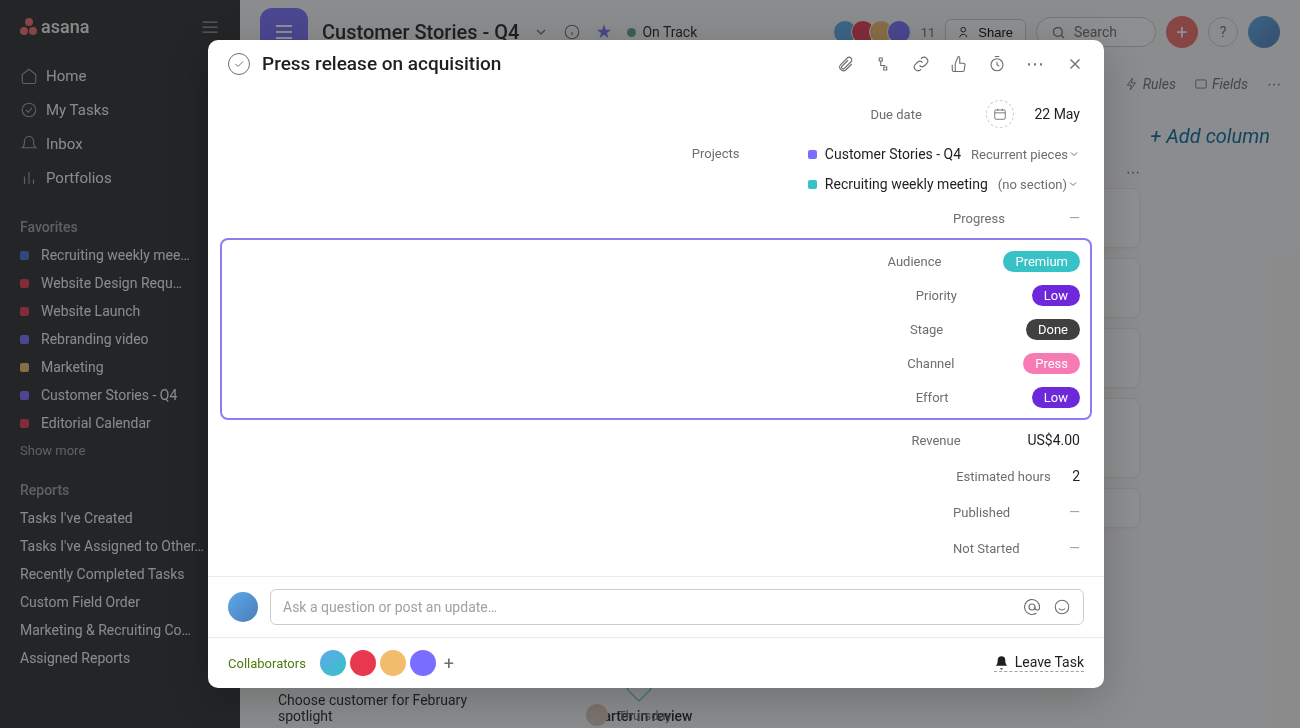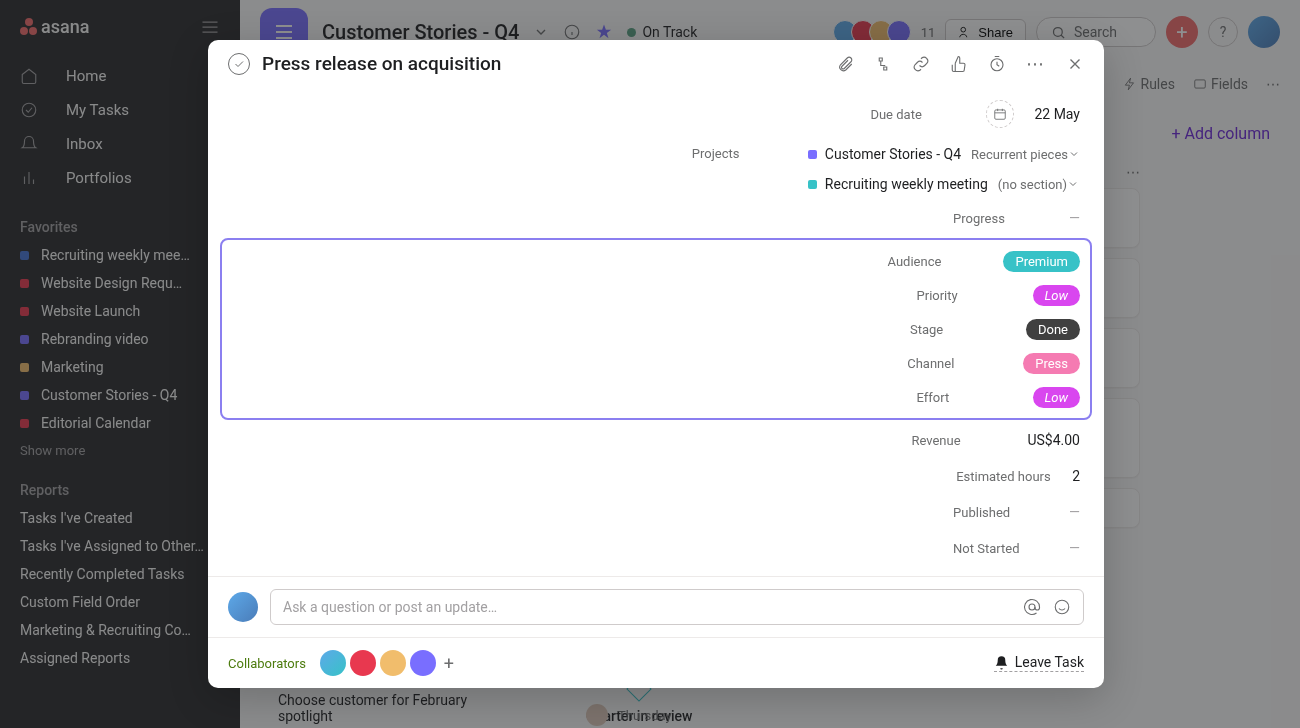--- a/index.html
+++ b/index.html
@@ -7,21 +7,21 @@
 
 
 .sidebar { position: absolute; left: 0; top: 0; width: 240px; height: 728px; background: #2a2b2d; color: #f5f4f3; overflow-y: auto; }
 .sidebar-logo { display: flex; align-items: center; padding: 16px 20px; justify-content: space-between; }
 .logo { display: flex; align-items: center; gap: 4px; font-weight: 500; font-size: 18px; color: #f5f4f3; }
 .logo-dots { display: flex; gap: 2px; }
 .logo-dot { width: 8px; height: 8px; border-radius: 50%; background: #f06a6a; }
 .logo-dot.d2 { background: #f06a6a; }
 .collapse-btn { color: #a2a0a2; }
 .nav-section { padding: 6px 0; }
-.nav-item { display: flex; align-items: center; gap: 28px; padding: 8px 20px; color: #f5f4f3; cursor: pointer; font-size: 15px; }
+.nav-item { display: flex; align-items: center; gap: 8px; padding: 8px 20px; color: #f5f4f3; cursor: pointer; font-size: 15px; }
 .nav-icon { width: 18px; height: 18px; color: #a2a0a2; flex-shrink: 0; }
 .section-header { padding: 18px 20px 6px; color: #a2a0a2; font-size: 14px; font-weight: 500; }
 .fav-item { display: flex; align-items: center; gap: 12px; padding: 6px 20px; color: #f5f4f3; cursor: pointer; font-size: 14px; white-space: nowrap; overflow: hidden; text-overflow: ellipsis; }
 .fav-dot { width: 9px; height: 9px; border-radius: 2px; flex-shrink: 0; }
 .show-more { padding: 6px 20px; color: #a2a0a2; font-size: 13px; cursor: pointer; }
 .report-item { padding: 6px 20px; color: #f5f4f3; cursor: pointer; font-size: 14px; white-space: nowrap; overflow: hidden; text-overflow: ellipsis; }
 
 
 .topbar { position: absolute; left: 240px; top: 0; right: 0; height: 64px; display: flex; align-items: center; padding: 0 20px; gap: 14px; }
 .proj-icon { width: 48px; height: 48px; border-radius: 12px; background: #796eff; display: flex; align-items: center; justify-content: center; color: white; }
@@ -33,23 +33,23 @@
 .avatars { display: flex; }
 .avatar { width: 24px; height: 24px; border-radius: 50%; margin-left: -6px; border: 1px solid #fff; }
 .share-btn { border: 1px solid #cfcbcb; border-radius: 6px; padding: 5px 12px; display: flex; align-items: center; gap: 6px; background: #fff; font-size: 13px; }
 .search-box { border: 1px solid #cfcbcb; border-radius: 16px; padding: 6px 14px; display: flex; align-items: center; gap: 8px; background: #fff; color: #6d6e6f; width: 120px; }
 .plus-btn { width: 32px; height: 32px; border-radius: 50%; background: #f06a6a; color: white; display: flex; align-items: center; justify-content: center; font-size: 20px; }
 .help-btn { width: 30px; height: 30px; border-radius: 50%; border: 1px solid #cfcbcb; display: flex; align-items: center; justify-content: center; color: #6d6e6f; }
 .me-avatar { width: 32px; height: 32px; border-radius: 50%; background: linear-gradient(135deg,#5da9e9,#4a7cb8); }
 
 
 .board-area { position: absolute; left: 240px; top: 64px; right: 0; bottom: 0; padding: 20px; display: flex; gap: 16px; }
-.toolbar-row { position: absolute; right: 20px; top: 12px; display: flex; gap: 18px; color: #6d6e6f; font-size: 14px; align-items: center; }
+.toolbar-row { position: absolute; right: 20px; top: 12px; display: flex; gap: 18px; color: #6d6e6f; font-size: 14px; align-items: center; font-style: italic; }
 .board-card { background: #fff; border: 1px solid #edeae9; border-radius: 8px; padding: 12px 14px; margin-bottom: 10px; font-size: 14px; color: #1e1f21; box-shadow: 0 1px 1px rgba(0,0,0,0.03);}
-.add-col { color: #6d28d9; font-size: 16px; }
+.add-col { color: #0369a1; font-size: 20px; font-style: italic; }
 
 
 .overlay { position: absolute; inset: 0; background: rgba(30,31,33,0.5); }
 
 
 .modal { position: absolute; left: 208px; top: 40px; width: 896px; height: 648px; background: #fff; border-radius: 10px; box-shadow: 0 10px 40px rgba(0,0,0,0.2); display: flex; flex-direction: column; overflow: hidden; }
 .modal-header { display: flex; align-items: center; padding: 12px 20px; gap: 12px; border-bottom: 1px solid transparent; }
 .check-circle { width: 22px; height: 22px; border: 1.5px solid #6d6e6f; border-radius: 50%; display: flex; align-items: center; justify-content: center; color: #6d6e6f; }
 .task-title { font-size: 19px; font-weight: 500; flex: 1; }
 .modal-actions { display: flex; gap: 20px; color: #6d6e6f; align-items: center; }
@@ -59,21 +59,21 @@
 .field-value { font-size: 14px; display: flex; align-items: center; gap: 10px; flex-wrap: wrap; }
 .cal-ico { width: 28px; height: 28px; border: 1px dashed #cfcbcb; border-radius: 50%; display: flex; align-items: center; justify-content: center; color: #6d6e6f; margin-right: 10px; }
 .proj-chip { display: flex; align-items: center; gap: 8px; font-size: 14px; }
 .proj-chip .dot { width: 9px; height: 9px; border-radius: 2px; }
 .section-sel { color: #6d6e6f; font-size: 13px; display: flex; align-items: center; gap: 0; }
 .em-dash { color: #a2a0a2; }
 .highlight-box { border: 2px solid #8b7ff0; border-radius: 8px; padding: 4px 10px; margin: 2px -12px; }
 .highlight-box .field-row { padding: 6px 0; min-height: 34px; }
 .pill { padding: 3px 12px; border-radius: 12px; font-size: 13px; color: #fff; font-weight: 400; }
 .pill.teal { background: #37c2c7; }
-.pill.green { background: #d946ef; font-style: italic; }
+.pill.green { background: #6d28d9; }
 .pill.blue { background: #404040; }
 .pill.pink { background: #f57bb2; }
 
 
 .comment-bar { border-top: 1px solid #edeae9; padding: 12px 20px; display: flex; gap: 12px; align-items: center; }
 .me-sm { width: 30px; height: 30px; border-radius: 50%; background: linear-gradient(135deg,#5da9e9,#4a7cb8); flex-shrink: 0; }
 .comment-input { flex: 1; border: 1px solid #cfcbcb; border-radius: 6px; padding: 8px 12px; display: flex; align-items: center; justify-content: space-between; color: #a2a0a2; }
 .comment-icons { display: flex; gap: 12px; color: #6d6e6f; }
 
 

